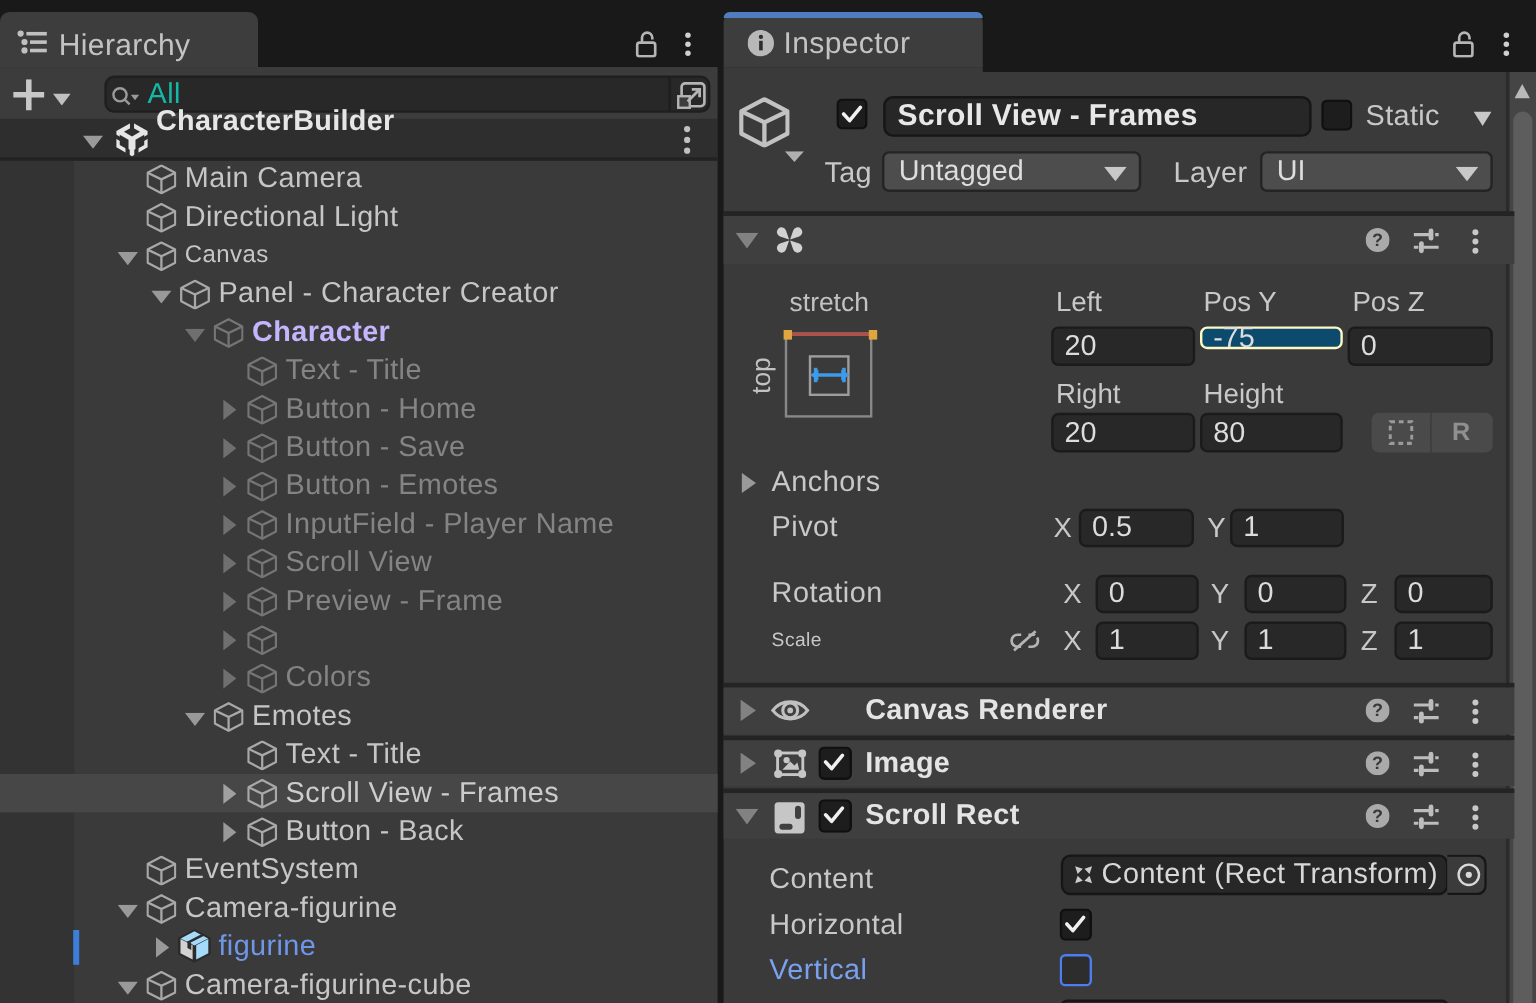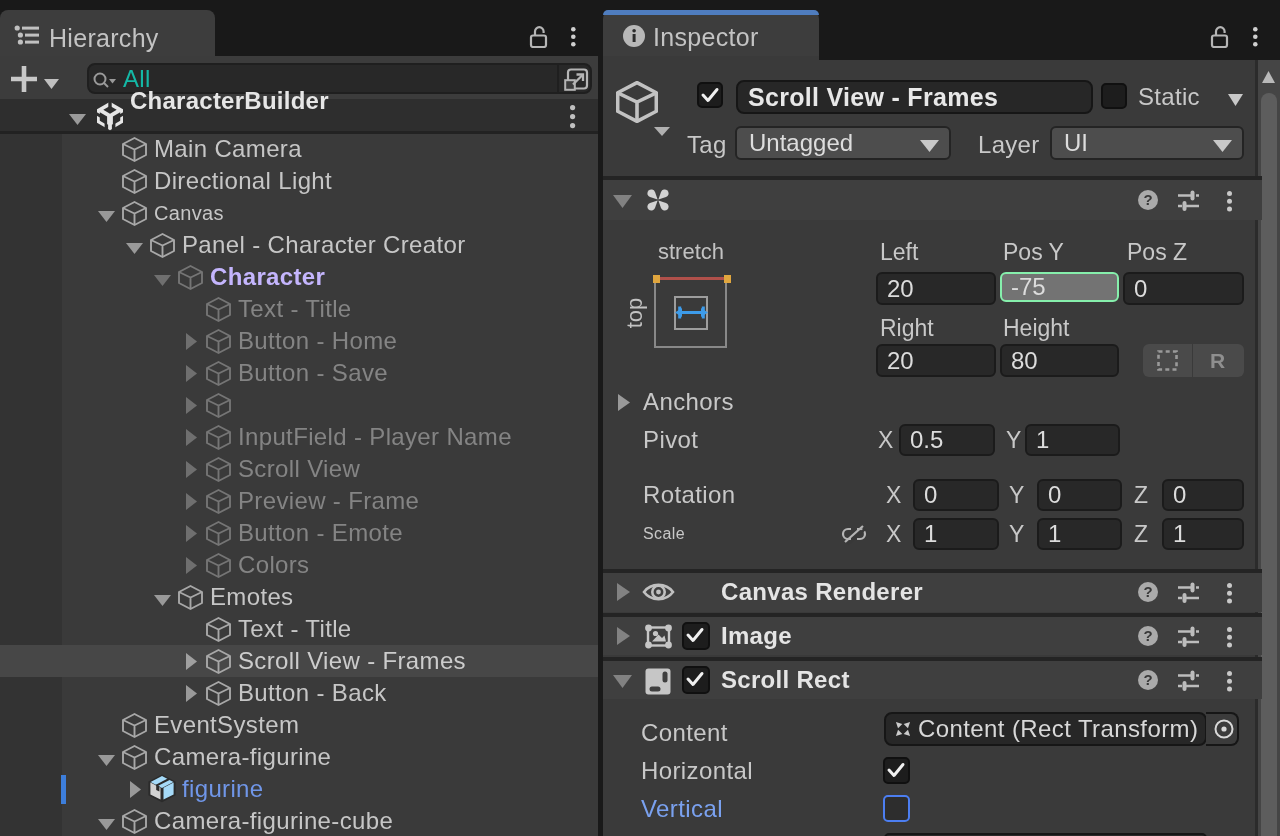--- a/index.html
+++ b/index.html
@@ -127,20 +127,21 @@
         <path d="M1.0 7.000000000000001 L12.5 12.5 L24.0 7.000000000000001 M12.5 12.5 L12.5 24.0" fill="none" stroke="#757575" stroke-width="1.9"></path>
       </svg></div>
 <div style="position:absolute;left:238px;top:373px;transform:translateY(-50%);font-size:24px;color:#848484;font-weight:normal;letter-spacing:0.35px;white-space:nowrap">Button - Save</div>
 <div style="position:absolute;left:186px;top:397px"><svg width="11" height="17" viewBox="0 0 11 17" style="">
         <polygon points="0,0 11,8.5 0,17" fill="#6f6f6f"></polygon>
       </svg></div>
 <div style="position:absolute;left:206px;top:393px"><svg width="25" height="25" viewBox="0 0 25 25" style="">
         <path d="M12.5 1.0 L24.0 7.000000000000001 L24.0 18.0 L12.5 24.0 L1.0 18.0 L1.0 7.000000000000001 Z" fill="none" stroke="#757575" stroke-width="1.9" stroke-linejoin="round"></path>
         <path d="M1.0 7.000000000000001 L12.5 12.5 L24.0 7.000000000000001 M12.5 12.5 L12.5 24.0" fill="none" stroke="#757575" stroke-width="1.9"></path>
       </svg></div>
+<div style="position:absolute;left:238px;top:405px;transform:translateY(-50%);font-size:24px;color:#848484;font-weight:normal;letter-spacing:0.35px;white-space:nowrap">Button - Emotes</div>
 <div style="position:absolute;left:186px;top:429px"><svg width="11" height="17" viewBox="0 0 11 17" style="">
         <polygon points="0,0 11,8.5 0,17" fill="#6f6f6f"></polygon>
       </svg></div>
 <div style="position:absolute;left:206px;top:425px"><svg width="25" height="25" viewBox="0 0 25 25" style="">
         <path d="M12.5 1.0 L24.0 7.000000000000001 L24.0 18.0 L12.5 24.0 L1.0 18.0 L1.0 7.000000000000001 Z" fill="none" stroke="#757575" stroke-width="1.9" stroke-linejoin="round"></path>
         <path d="M1.0 7.000000000000001 L12.5 12.5 L24.0 7.000000000000001 M12.5 12.5 L12.5 24.0" fill="none" stroke="#757575" stroke-width="1.9"></path>
       </svg></div>
 <div style="position:absolute;left:238px;top:437px;transform:translateY(-50%);font-size:24px;color:#848484;font-weight:normal;letter-spacing:0.35px;white-space:nowrap">InputField - Player Name</div>
 <div style="position:absolute;left:186px;top:461px"><svg width="11" height="17" viewBox="0 0 11 17" style="">
         <polygon points="0,0 11,8.5 0,17" fill="#6f6f6f"></polygon>
@@ -158,21 +159,20 @@
         <path d="M1.0 7.000000000000001 L12.5 12.5 L24.0 7.000000000000001 M12.5 12.5 L12.5 24.0" fill="none" stroke="#757575" stroke-width="1.9"></path>
       </svg></div>
 <div style="position:absolute;left:238px;top:501px;transform:translateY(-50%);font-size:24px;color:#848484;font-weight:normal;letter-spacing:0.35px;white-space:nowrap">Preview - Frame</div>
 <div style="position:absolute;left:186px;top:525px"><svg width="11" height="17" viewBox="0 0 11 17" style="">
         <polygon points="0,0 11,8.5 0,17" fill="#6f6f6f"></polygon>
       </svg></div>
 <div style="position:absolute;left:206px;top:521px"><svg width="25" height="25" viewBox="0 0 25 25" style="">
         <path d="M12.5 1.0 L24.0 7.000000000000001 L24.0 18.0 L12.5 24.0 L1.0 18.0 L1.0 7.000000000000001 Z" fill="none" stroke="#757575" stroke-width="1.9" stroke-linejoin="round"></path>
         <path d="M1.0 7.000000000000001 L12.5 12.5 L24.0 7.000000000000001 M12.5 12.5 L12.5 24.0" fill="none" stroke="#757575" stroke-width="1.9"></path>
       </svg></div>
-<div style="position:absolute;left:238px;top:533px;transform:translateY(-50%);font-size:24px;color:#848484;font-weight:normal;letter-spacing:0.35px;white-space:nowrap">Button - Emote</div>
 <div style="position:absolute;left:186px;top:557px"><svg width="11" height="17" viewBox="0 0 11 17" style="">
         <polygon points="0,0 11,8.5 0,17" fill="#6f6f6f"></polygon>
       </svg></div>
 <div style="position:absolute;left:206px;top:553px"><svg width="25" height="25" viewBox="0 0 25 25" style="">
         <path d="M12.5 1.0 L24.0 7.000000000000001 L24.0 18.0 L12.5 24.0 L1.0 18.0 L1.0 7.000000000000001 Z" fill="none" stroke="#757575" stroke-width="1.9" stroke-linejoin="round"></path>
         <path d="M1.0 7.000000000000001 L12.5 12.5 L24.0 7.000000000000001 M12.5 12.5 L12.5 24.0" fill="none" stroke="#757575" stroke-width="1.9"></path>
       </svg></div>
 <div style="position:absolute;left:238px;top:565px;transform:translateY(-50%);font-size:24px;color:#848484;font-weight:normal;letter-spacing:0.35px;white-space:nowrap">Colors</div>
 <div style="position:absolute;left:154px;top:592px"><svg width="17" height="11" viewBox="0 0 17 11" style="">
         <polygon points="0,0 17,0 8.5,11" fill="#999999"></polygon>
@@ -343,21 +343,21 @@
         <rect x="26.8" y="2.5" width="3" height="12" fill="#3d9be9"></rect>
         <polygon points="0,8.5 7,4 7,13" fill="#3d9be9"></polygon>
         <polygon points="33,8.5 26,4 26,13" fill="#3d9be9"></polygon>
       </svg></div>
 <div style="position:absolute;left:880px;top:252px;transform:translateY(-50%);font-size:23px;color:#c8c8c8;font-weight:normal;letter-spacing:0px;white-space:nowrap">Left</div>
 <div style="position:absolute;left:1003px;top:252px;transform:translateY(-50%);font-size:23px;color:#c8c8c8;font-weight:normal;letter-spacing:0px;white-space:nowrap">Pos Y</div>
 <div style="position:absolute;left:1127px;top:252px;transform:translateY(-50%);font-size:23px;color:#c8c8c8;font-weight:normal;letter-spacing:0px;white-space:nowrap">Pos Z</div>
 <div style="position:absolute;left:876px;top:272px;width:120px;height:33px;background:#282828;border:2px solid #1b1b1b;border-radius:6px;box-sizing:border-box">
       <div style="position:absolute;left:9px;top:50%;transform:translateY(-50%);font-size:24px;color:#dcdcdc;white-space:nowrap">20</div>
     </div>
-<div style="position:absolute;left:1000px;top:272px;width:119px;height:30px;background:#737373;border:2px solid #86efac;border-radius:6px;box-sizing:border-box">
+<div style="position:absolute;left:1000px;top:272px;width:119px;height:19px;background:#0c4a6e;border:2px solid #fef9c3;border-radius:6px;box-sizing:border-box">
       <div style="position:absolute;left:9px;top:50%;transform:translateY(-50%);font-size:24px;color:#dcdcdc;white-space:nowrap">-75</div>
     </div>
 <div style="position:absolute;left:1123px;top:272px;width:121px;height:33px;background:#282828;border:2px solid #1b1b1b;border-radius:6px;box-sizing:border-box">
       <div style="position:absolute;left:9px;top:50%;transform:translateY(-50%);font-size:24px;color:#dcdcdc;white-space:nowrap">0</div>
     </div>
 <div style="position:absolute;left:880px;top:328px;transform:translateY(-50%);font-size:23px;color:#c8c8c8;font-weight:normal;letter-spacing:0px;white-space:nowrap">Right</div>
 <div style="position:absolute;left:1003px;top:328px;transform:translateY(-50%);font-size:23px;color:#c8c8c8;font-weight:normal;letter-spacing:0px;white-space:nowrap">Height</div>
 <div style="position:absolute;left:876px;top:344px;width:120px;height:33px;background:#282828;border:2px solid #1b1b1b;border-radius:6px;box-sizing:border-box">
       <div style="position:absolute;left:9px;top:50%;transform:translateY(-50%);font-size:24px;color:#dcdcdc;white-space:nowrap">20</div>
     </div>

